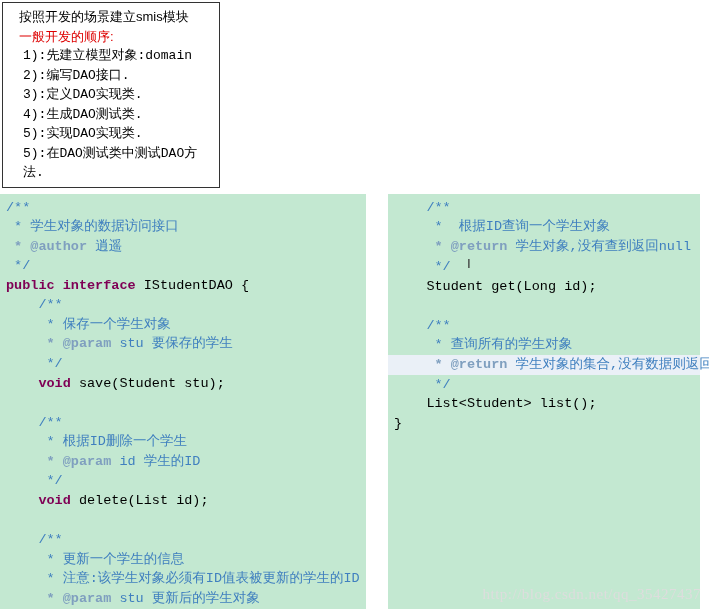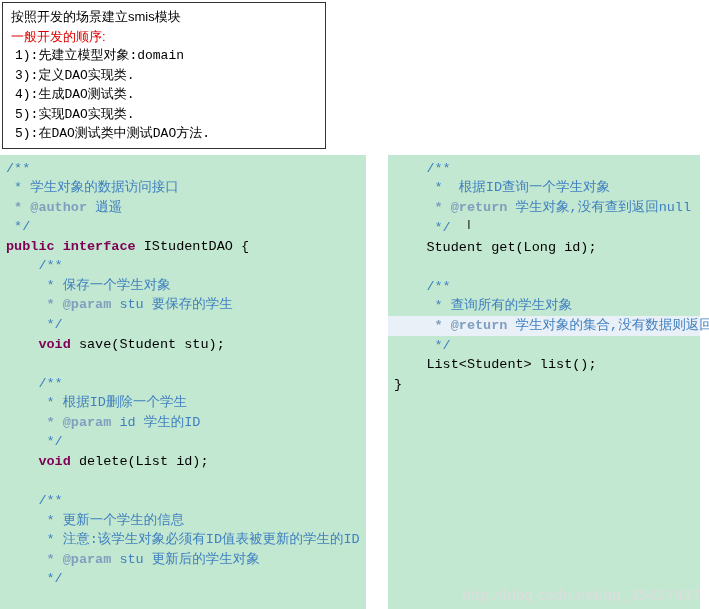--- a/index.html
+++ b/index.html
@@ -6,23 +6,23 @@
     body {
       font-family: "Microsoft YaHei", Arial, sans-serif;
       background: #fff;
       width: 709px;
       height: 609px;
       position: relative;
       overflow: hidden;
     }
     .intro-box {
       border: 1px solid #333;
-      padding: 4px 8px;
+      padding: 4px 16px;
       margin: 2px;
-      width: 324px;
+      width: 218px;
       font-size: 13px;
       line-height: 1.5;
     }
     .intro-line2 { color: #d00; }
     .step-list { padding-left: 4px; font-size: 13px; font-family: Liberation Mono, monospace; }
     .code-wrap {
       display: flex;
       margin-top: 6px;
       gap: 22px;
     }
@@ -57,35 +57,36 @@
       color: #333;
       font-family: Arial;
       position: absolute;
       top: -2px;
     }
     .watermark {
       position: absolute;
       right: 8px;
       bottom: 6px;
       color: #ddd;
-      font-family: Liberation Sans, sans-serif;
+      font-family: Liberation Serif, serif;
       font-size: 15px;
       letter-spacing: 0.5px;
     }
   </style>
 </head>
 <body>
 
 <div class="intro-box">
   <div>
     <span>按照开发的场景建立</span><span class="smis">smis</span><span>模块</span>
   </div>
   <div class="intro-line2">一般开发的顺序:</div>
   <div class="step-list">
     <div>1):先建立模型对象:domain</div>
+    <div>2):编写DAO接口.</div>
     <div>3):定义DAO实现类.</div>
     <div>4):生成DAO测试类.</div>
     <div>5):实现DAO实现类.</div>
     <div>5):在DAO测试类中测试DAO方法.</div>
   </div>
 </div>
 
 <div class="code-wrap">
   <div class="code-left">
     <div class="ln cmt">/**</div>

